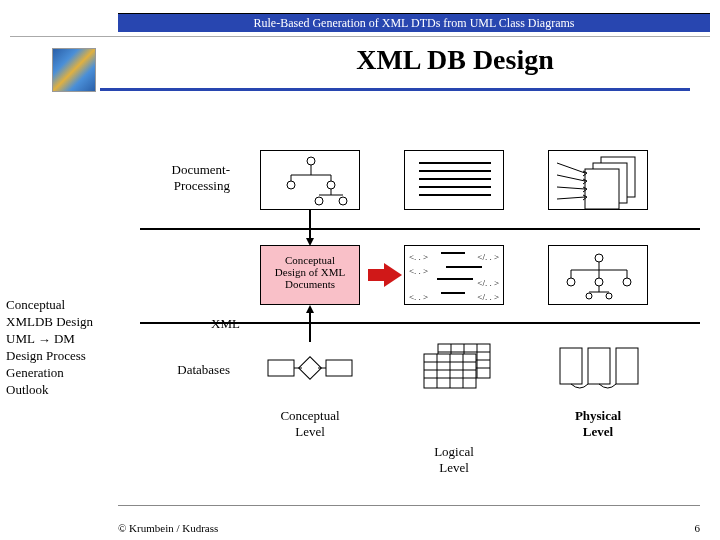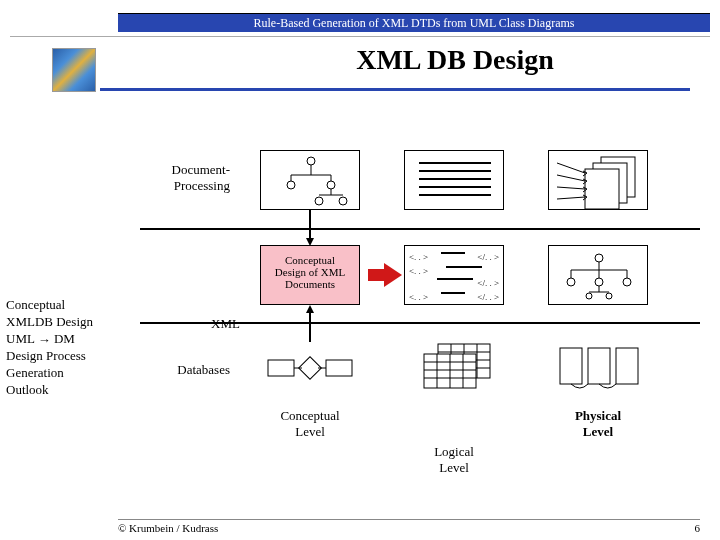--- a/index.html
+++ b/index.html
@@ -135,21 +135,21 @@
     text-align: center;
     width: 100px;
   }
   .footer {
     position: absolute;
     bottom: 6px;
     left: 118px;
     right: 20px;
     border-top: 1px solid #888;
     font-size: 11px;
-    padding-top: 2px;
+    padding-top: 16px;
     display: flex;
     justify-content: space-between;
   }
   .tag { font-size: 9px; line-height: 10px; }
 </style>
 </head>
 <body>
 
 <div class="header-line-top"></div>
 <div class="header-bar">Rule-Based Generation of XML DTDs from UML Class Diagrams</div>

